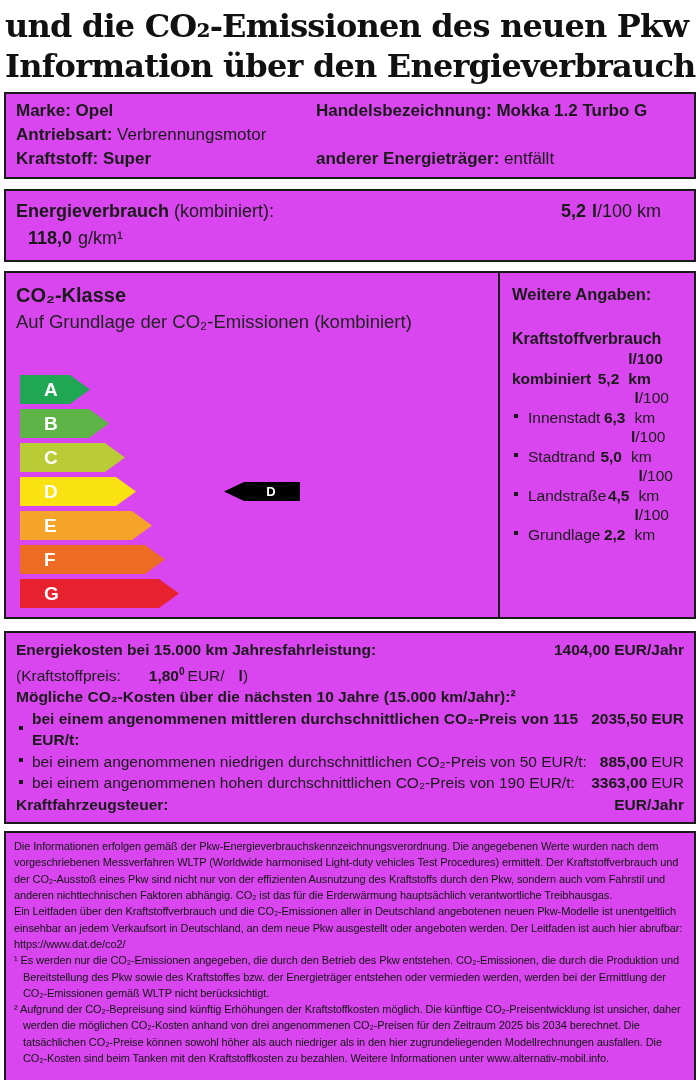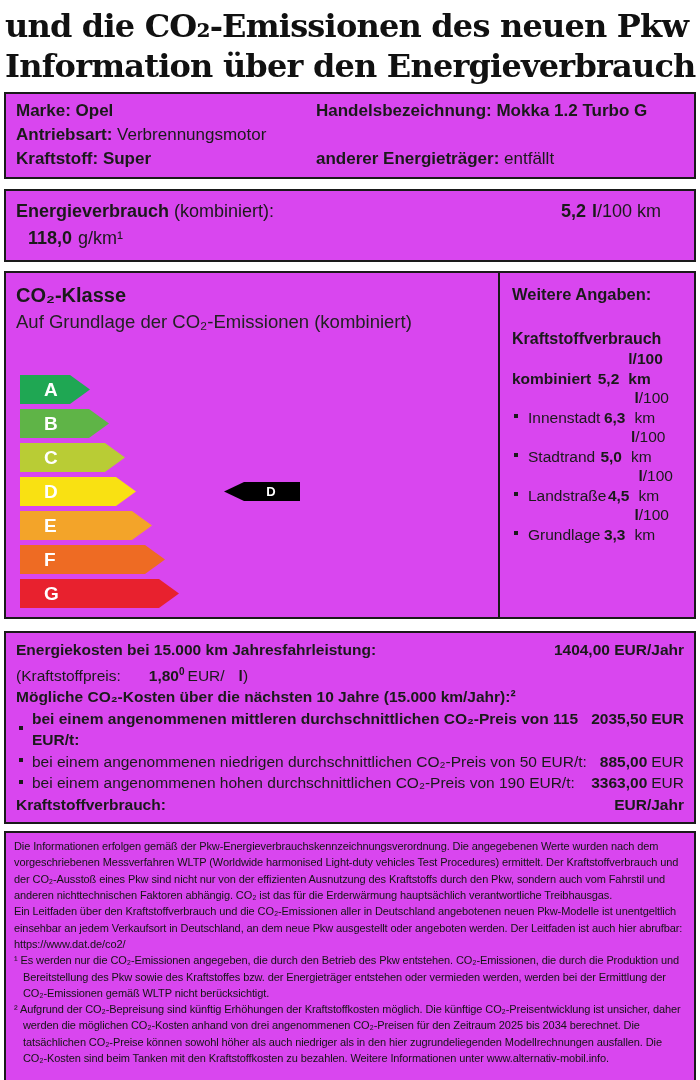--- a/index.html
+++ b/index.html
@@ -189,21 +189,21 @@
             <span>Landstraße</span>
           </span>
         <span class="wa-value">4,5</span>
         <span class="wa-unit"><b>l</b><span>/100 km</span></span>
       </div>
       <div class="wa-row">
         <span class="wa-label">
             <span class="wa-bullet"></span>
             <span>Grundlage</span>
           </span>
-        <span class="wa-value">3,3</span>
+        <span class="wa-value">2,2</span>
         <span class="wa-unit"><b>l</b><span>/100 km</span></span>
       </div>
     </div>
   </div>
 
   <div class="box costs-box">
     <div class="k-row k-bold">
       <span>Energiekosten bei 15.000 km Jahresfahrleistung:</span>
       <span class="grow"></span>
       <span>1404,00 EUR/Jahr</span>
@@ -226,21 +226,21 @@
       <span class="cv">885,00</span>
       <span class="cu">EUR</span>
     </div>
     <div class="cost-item">
       <span class="sq"></span>
       <span class="txt">bei einem angenommenen hohen durchschnittlichen CO₂-Preis von 190 EUR/t:</span>
       <span class="cv">3363,00</span>
       <span class="cu">EUR</span>
     </div>
     <div class="k-row k-bold">
-      <span>Kraftstoffverbrauch:</span>
+      <span>Kraftfahrzeugsteuer:</span>
       <span class="grow"></span>
       <span>EUR/Jahr</span>
     </div>
   </div>
 
   <div class="box legal-box">
     <p>Die Informationen erfolgen gemäß der Pkw-Energieverbrauchskennzeichnungsverordnung. Die angegebenen Werte wurden nach dem vorgeschriebenen Messverfahren WLTP (Worldwide harmonised Light-duty vehicles Test Procedures) ermittelt. Der Kraftstoffverbrauch und der CO₂-Ausstoß eines Pkw sind nicht nur von der effizienten Ausnutzung des Kraftstoffs durch den Pkw, sondern auch vom Fahrstil und anderen nichttechnischen Faktoren abhängig. CO₂ ist das für die Erderwärmung hauptsächlich verantwortliche Treibhausgas.</p>
     <p>Ein Leitfaden über den Kraftstoffverbrauch und die CO₂-Emissionen aller in Deutschland angebotenen neuen Pkw-Modelle ist unentgeltlich einsehbar an jedem Verkaufsort in Deutschland, an dem neue Pkw ausgestellt oder angeboten werden. Der Leitfaden ist auch hier abrufbar:  https://www.dat.de/co2/</p>
     <p class="hang">¹ Es werden nur die CO₂-Emissionen angegeben, die durch den Betrieb des Pkw entstehen. CO₂-Emissionen, die durch die Produktion und Bereitstellung des Pkw sowie des Kraftstoffes bzw. der Energieträger entstehen oder vermieden werden, werden bei der Ermittlung der CO₂-Emissionen gemäß WLTP nicht berücksichtigt.</p>
     <p class="hang">² Aufgrund der CO₂-Bepreisung sind künftig Erhöhungen der Kraftstoffkosten möglich. Die künftige CO₂-Preisentwicklung ist unsicher, daher werden die möglichen CO₂-Kosten anhand von drei angenommenen CO₂-Preisen für den Zeitraum 2025 bis 2034 berechnet. Die tatsächlichen CO₂-Preise können sowohl höher als auch niedriger als in den hier zugrundeliegenden Modellrechnungen ausfallen. Die CO₂-Kosten sind beim Tanken mit den Kraftstoffkosten zu bezahlen. Weitere Informationen unter www.alternativ-mobil.info.</p>

